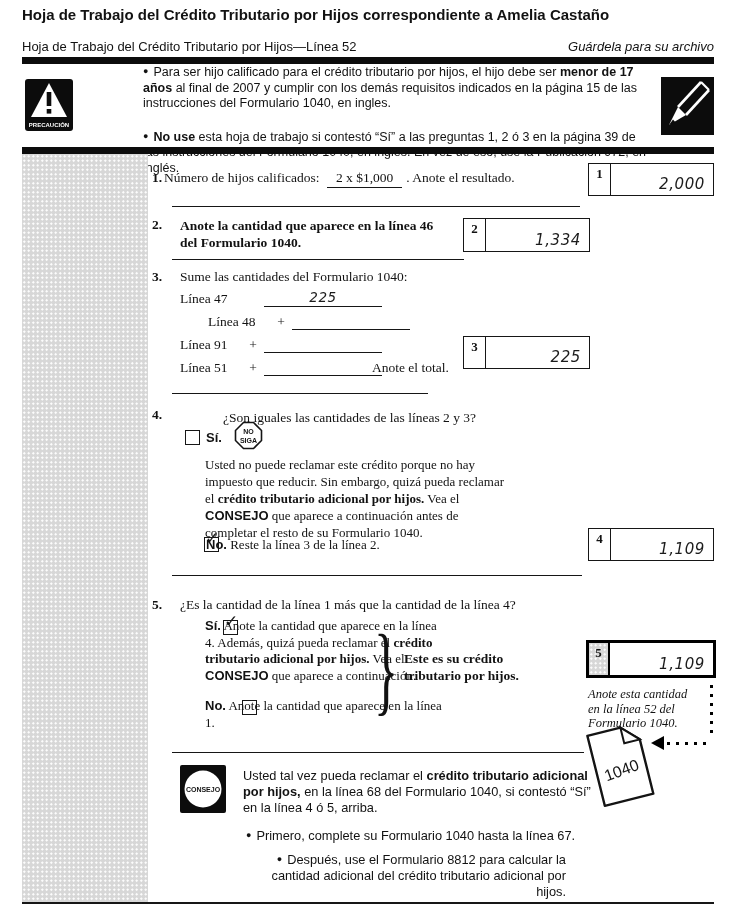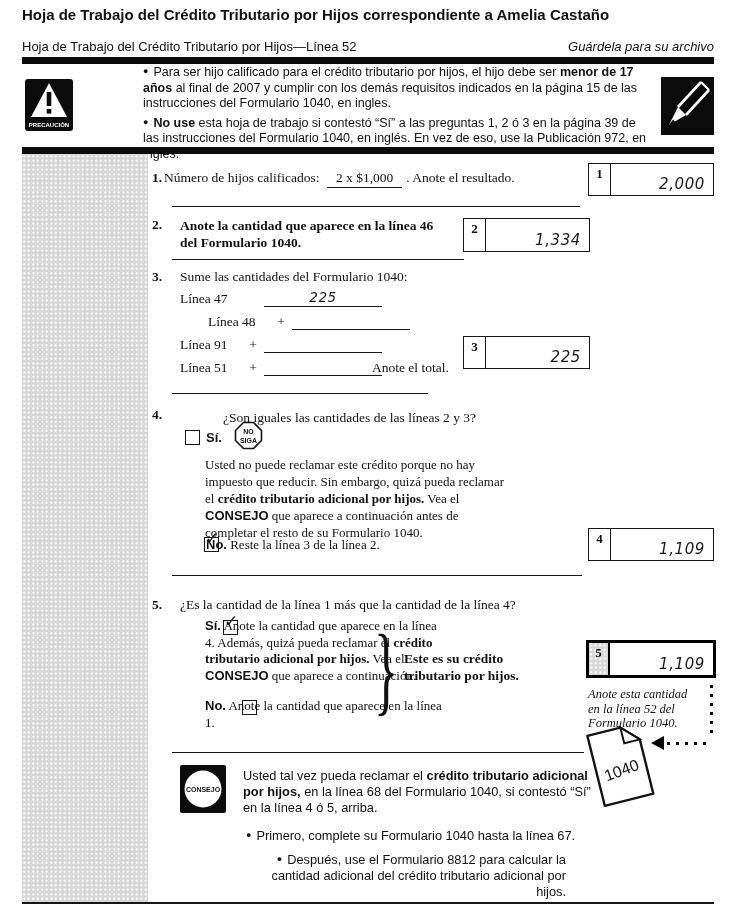--- a/index.html
+++ b/index.html
@@ -58,21 +58,21 @@
     <svg width="48" height="52" viewBox="0 0 48 52">
       <rect x="0" y="0" width="48" height="52" rx="3" fill="#0c0c0c"></rect>
       <polygon points="24,4 42,38 6,38" fill="#ffffff"></polygon>
       <rect x="21.7" y="13" width="4.6" height="14" fill="#0c0c0c"></rect>
       <rect x="21.7" y="30" width="4.6" height="4.6" fill="#0c0c0c"></rect>
       <text x="24" y="48" text-anchor="middle" font-family="Liberation Sans,sans-serif" font-size="6" font-weight="bold" fill="#ffffff">PRECAUCIÓN</text>
     </svg>
   </div>
 
   <div class="abs cbullets" style="left:143px;top:64px;width:506px;">
-    <div style="margin-bottom:3px;">
+    <div style="margin-bottom:17px;">
       <span class="bulglyph">●</span><span>Para ser hijo calificado para el crédito tributario por hijos, el hijo debe ser </span><span class="bold">menor de 17 años</span><span> al final de 2007 y cumplir con los demás requisitos indicados en la página 15 de las instrucciones del Formulario 1040, en ingles.</span>
     </div>
     <div>
       <span class="bulglyph">●</span><span class="bold">No use</span><span> esta hoja de trabajo si contestó “Sí” a las preguntas 1, 2 ó 3 en la página 39 de las instrucciones del Formulario 1040, en inglés. En vez de eso, use la Publicación 972, en inglés.</span>
     </div>
   </div>
 
   <div class="abs" style="left:661px;top:77px;">
     <svg width="53" height="58" viewBox="0 0 53 58">
       <rect x="0" y="0" width="53" height="58" fill="#0c0c0c"></rect>

